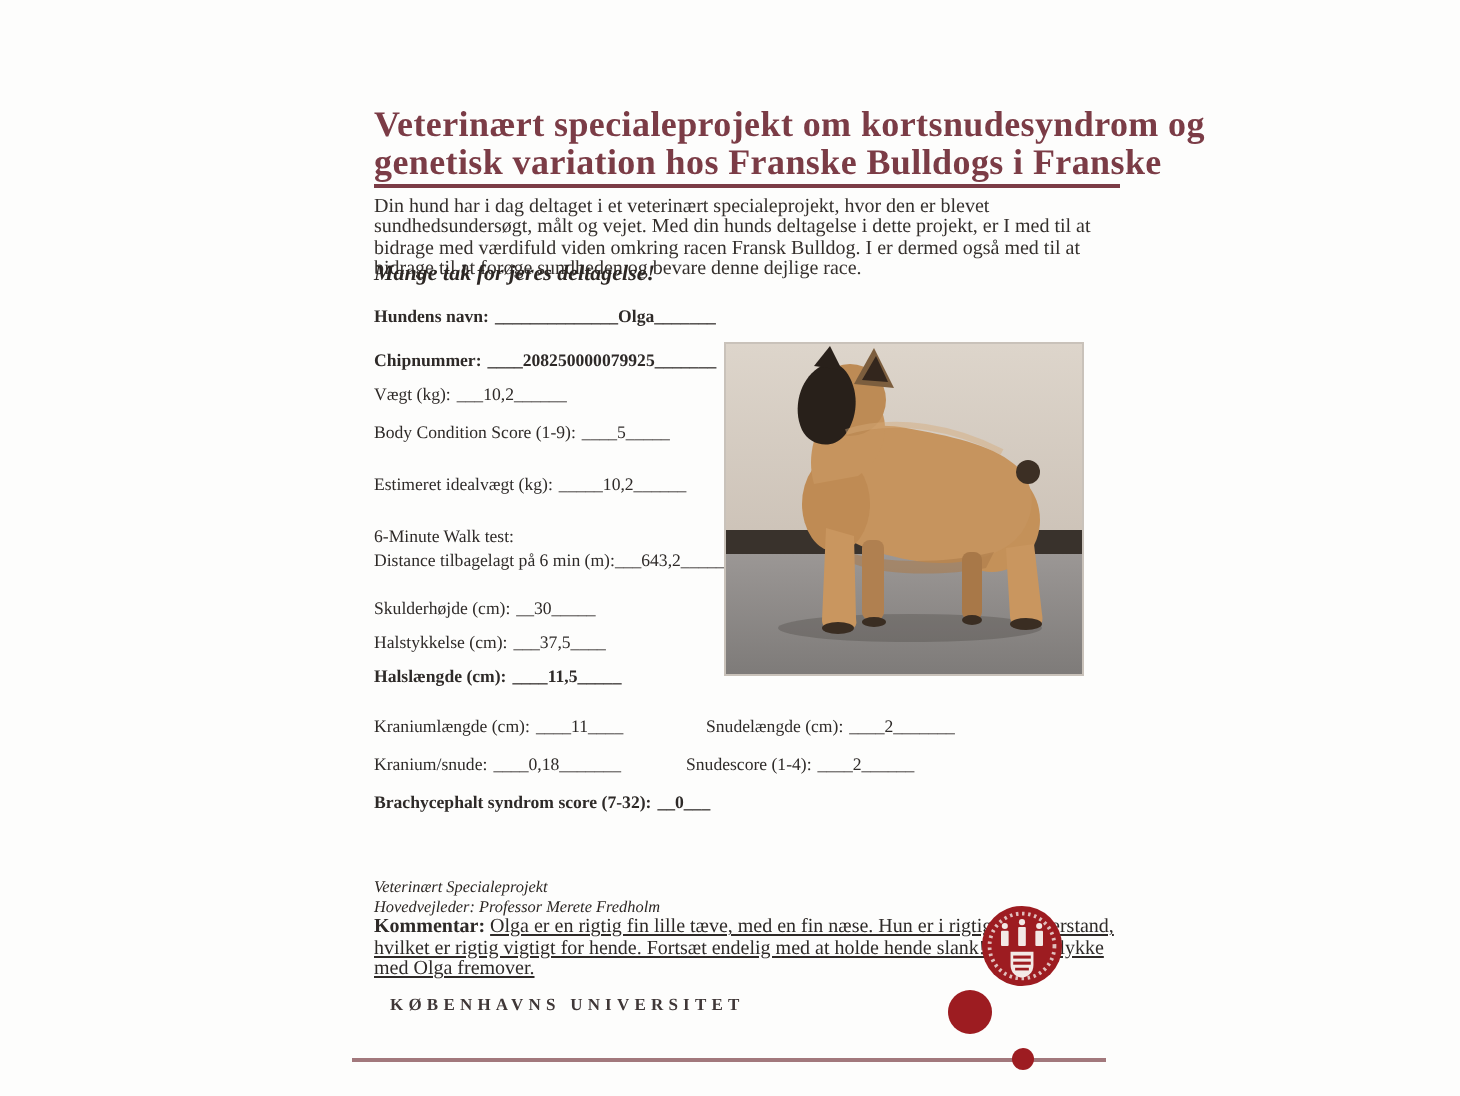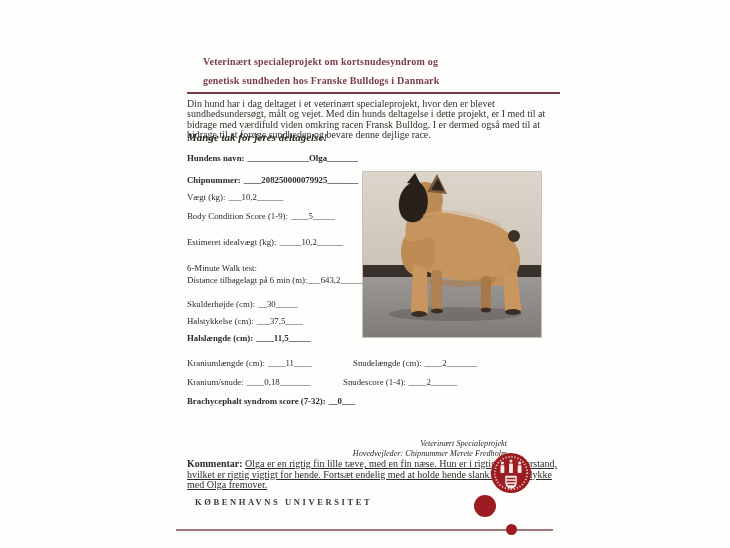--- a/index.html
+++ b/index.html
@@ -3,23 +3,22 @@
 <meta charset="utf-8">
 <style>
   html,body{margin:0;padding:0;}
   body{
     width:730px;height:548px;position:relative;background:#fdfdfc;
     font-family:"Liberation Serif",serif;color:#2e2a28;overflow:hidden;
   }
   .doc-title{
     position:absolute;left:187px;top:53px;width:378px;
     font-family:"Liberation Serif",serif;font-weight:bold;
-    font-size:10px;line-height:18.5px;color:#7b3c46;letter-spacing:.2px;
+    font-size:18px;line-height:18.5px;color:#7b3c46;letter-spacing:.2px;
     white-space:nowrap;
-    margin-left:16px;
   }
   .title-divider{
     position:absolute;left:187px;top:92px;width:373px;height:2px;background:#7b3c46;
   }
   .intro{
     position:absolute;left:187px;top:99px;width:376px;
     font-size:10px;line-height:10.4px;color:#35302d;
   }
   .thanks{
     position:absolute;left:187px;top:131px;width:300px;
@@ -32,21 +31,21 @@
   .bold{font-weight:bold;}
   .col2{position:absolute;top:0;}
   .walk-block{position:absolute;left:187px;top:263px;font-size:8.8px;line-height:11.5px;font-weight:normal;white-space:nowrap;}
   .comment-block{
     position:absolute;left:187px;top:435px;width:376px;
     font-size:10px;line-height:10.6px;margin-top:24px;
   }
   .comment-block .comment-text{text-decoration:underline;}
   .signature{
     position:absolute;left:187px;top:439px;width:320px;
-    font-size:8.2px;line-height:10.4px;font-style:italic;color:#2c2724;text-align:right;
+    font-size:8.2px;line-height:10.4px;font-style:italic;color:#2c2724;
   }
   .photo{
     position:absolute;left:363px;top:172px;width:178px;height:165px;
     outline:1px solid #c9c2ba;
   }
   .seal{position:absolute;left:490px;top:452px;width:42px;height:42px;}
   .red-circle{
     position:absolute;left:474px;top:495px;width:22px;height:22px;border-radius:50%;background:#9d1c21;
   }
   .ku-wordmark{
@@ -58,21 +57,21 @@
   }
   .footer-dot{
     position:absolute;left:506px;top:524px;width:11px;height:11px;border-radius:50%;background:#9d1c21;
   }
 </style>
 </head>
 <body>
 
 <div class="doc-title">
   <div>Veterinært specialeprojekt om kortsnudesyndrom og</div>
-  <div>genetisk sundheden hos Franske Bulldogs i Danmark</div>
+  <div>genetisk variation hos Franske Bulldogs i Franske</div>
 </div>
 <div class="title-divider"></div>
 
 <div class="intro">Din hund har i dag deltaget i et veterinært specialeprojekt, hvor den er blevet sundhedsundersøgt, målt og vejet. Med din hunds deltagelse i dette projekt, er I med til at bidrage med værdifuld viden omkring racen Fransk Bulldog. I er dermed også med til at bidrage til at forøge sundheden og bevare denne dejlige race.</div>
 
 <div class="thanks">Mange tak for jeres deltagelse!</div>
 
 <div class="row bold" style="top:153px;">
   <span>Hundens navn:</span><span class="fill">______________Olga_______</span>
 </div>
@@ -122,21 +121,21 @@
   <span>Brachycephalt syndrom score (7-32):</span><span class="fill">__0___</span>
 </div>
 
 <div class="comment-block">
   <span class="bold">Kommentar:</span>
   <span class="comment-text">Olga er en rigtig fin lille tæve, med en fin næse. Hun er i rigtig fin foderstand, hvilket er rigtig vigtigt for hende. Fortsæt endelig med at holde hende slank! Held og lykke med Olga fremover.</span>
 </div>
 
 <div class="signature">
   <div>Veterinært Specialeprojekt</div>
-  <div>Hovedvejleder: Chipnummer Merete Fredholm</div>
+  <div>Hovedvejleder: Professor Merete Fredholm</div>
 </div>
 
 <div class="photo">
   <svg width="178" height="165" viewBox="0 0 178 165" xmlns="http://www.w3.org/2000/svg">
     <defs>
       <linearGradient id="wallg" x1="0" y1="0" x2="0" y2="1">
         <stop offset="0" stop-color="#ddd5cb"></stop>
           <stop offset="1" stop-color="#cdc3b8"></stop>
       </linearGradient>
       <linearGradient id="floorg" x1="0" y1="0" x2="0" y2="1">

